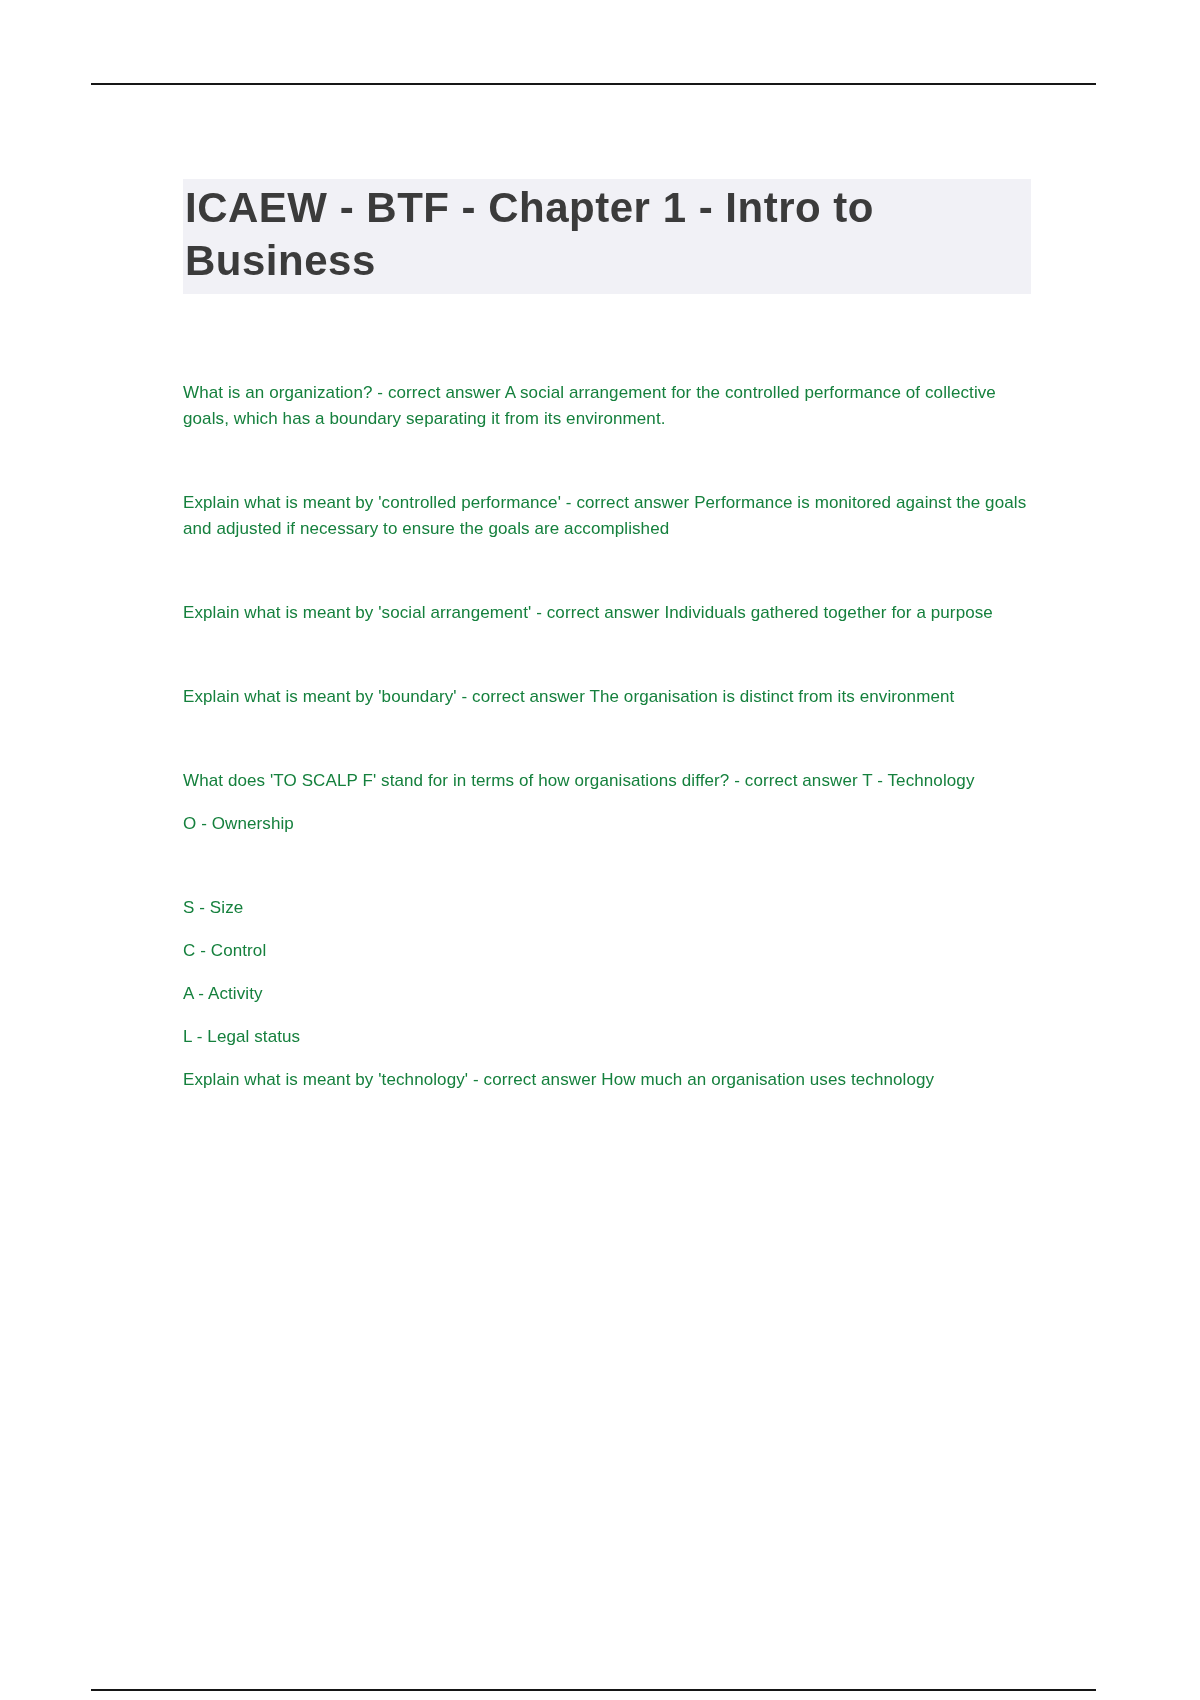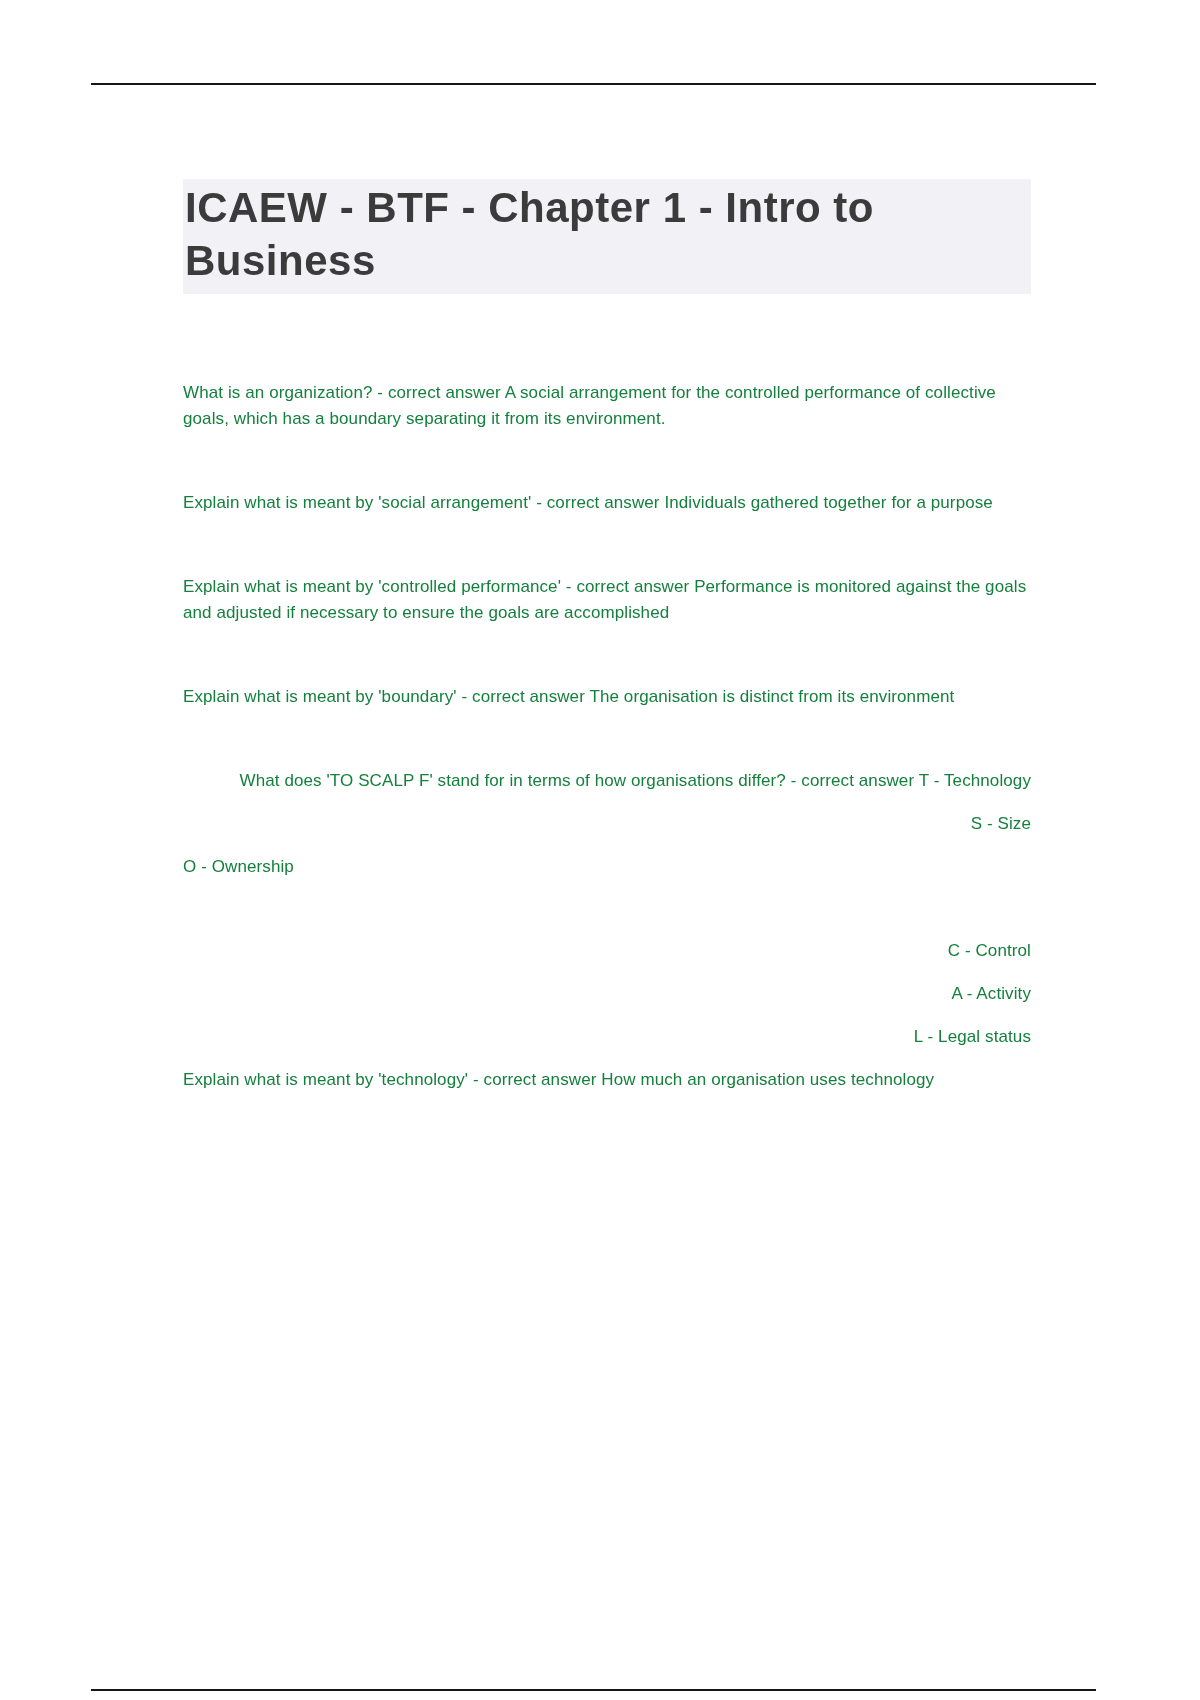--- a/index.html
+++ b/index.html
@@ -37,36 +37,36 @@
     margin-bottom: 86px;
     letter-spacing: 0.5px;
   }
   .para {
     font-size: 17px;
     line-height: 26px;
     color: #15803d;
     letter-spacing: 0.1px;
   }
   .mb-lg { margin-bottom: 58px; }
-  .mb-sm { margin-bottom: 17px; text-align: right; }
+  .mb-sm { margin-bottom: 17px; }
   .mb-0  { margin-bottom: 0; }
 </style>
 </head>
 <body>
 
 <div class="rule rule-top"></div>
 <div class="rule rule-bottom"></div>
 
 <div class="content">
   <h1 class="doc-title">ICAEW - BTF - Chapter 1 - Intro to Business</h1>
 
   <p class="para mb-lg">What is an organization? -  correct answer A social arrangement for the controlled performance of collective goals, which has a boundary separating it from its environment.</p>
+  <p class="para mb-lg">Explain what is meant by 'controlled performance' -  correct answer Performance is monitored against the goals and adjusted if necessary to ensure the goals are accomplished</p>
   <p class="para mb-lg">Explain what is meant by 'social arrangement' -  correct answer Individuals gathered together for a purpose</p>
-  <p class="para mb-lg">Explain what is meant by 'controlled performance' -  correct answer Performance is monitored against the goals and adjusted if necessary to ensure the goals are accomplished</p>
   <p class="para mb-lg">Explain what is meant by 'boundary' -  correct answer The organisation is distinct from its environment</p>
   <p class="para mb-sm">What does 'TO SCALP F' stand for in terms of how organisations differ? -  correct answer T - Technology</p>
+  <p class="para mb-lg">O - Ownership</p>
   <p class="para mb-sm">S - Size</p>
-  <p class="para mb-lg">O - Ownership</p>
   <p class="para mb-sm">C - Control</p>
   <p class="para mb-sm">A - Activity</p>
   <p class="para mb-sm">L - Legal status</p>
   <p class="para mb-0">Explain what is meant by 'technology' -  correct answer How much an organisation uses technology</p>
 </div>
 
 </body></html>

